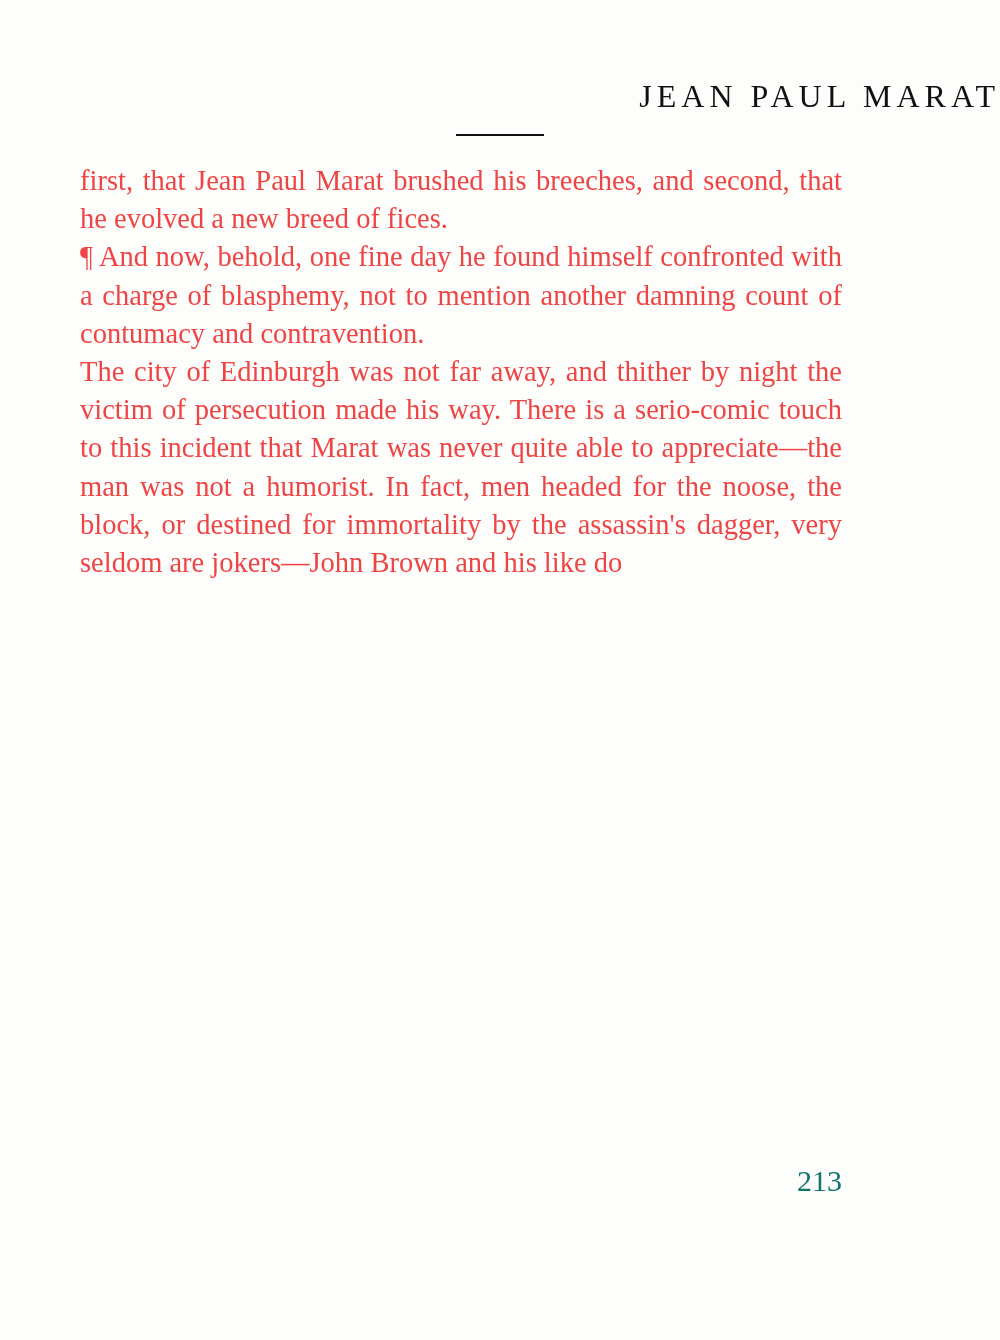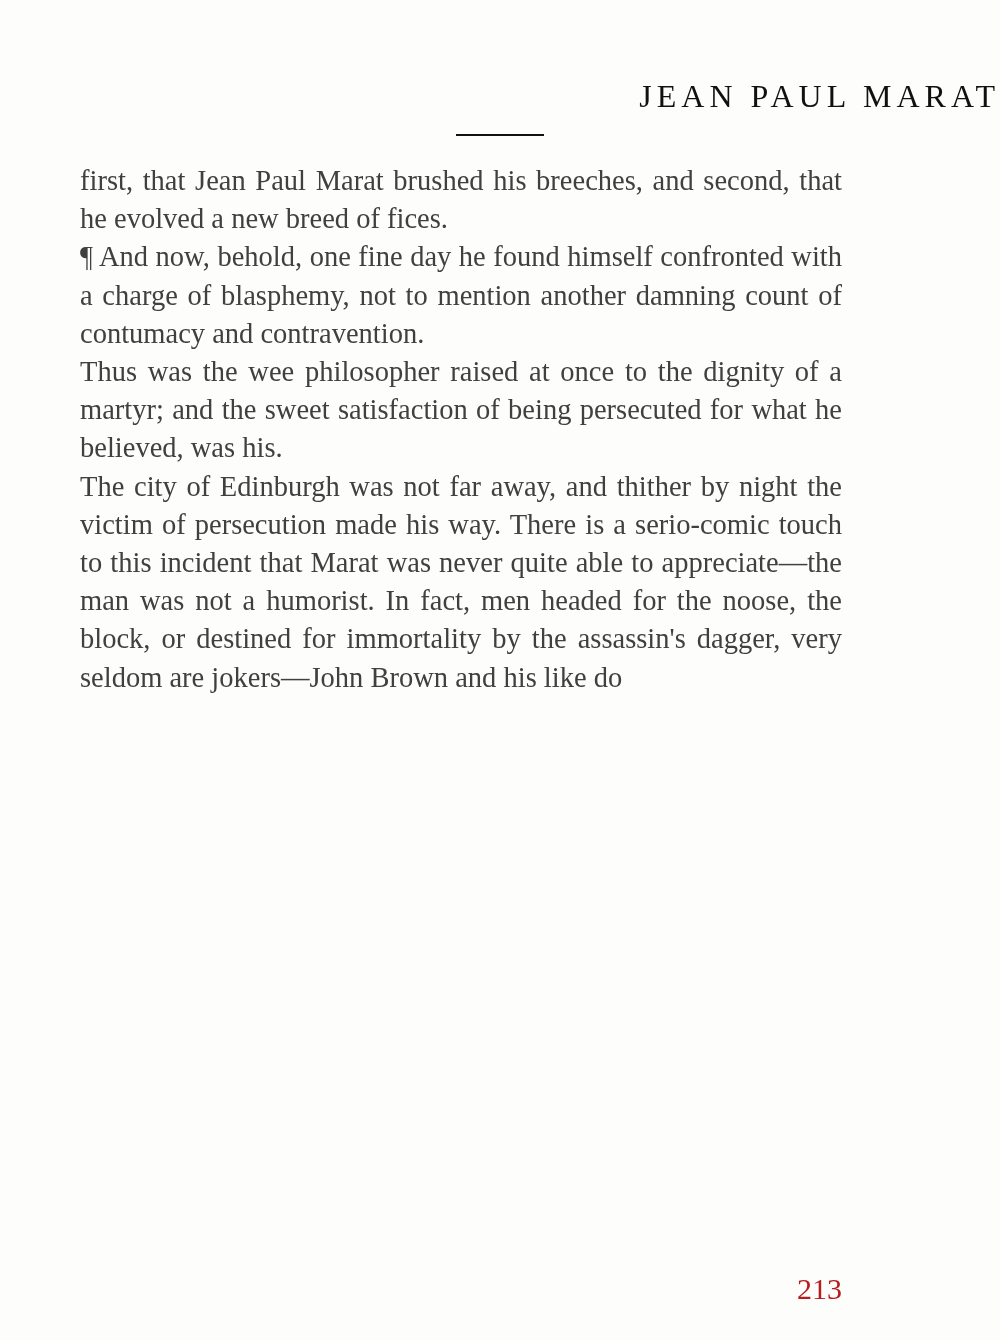--- a/index.html
+++ b/index.html
@@ -44,41 +44,41 @@
     height: 2px;
     background: #111;
   }
   .body-text {
     position: absolute;
     left: 80px;
     top: 162px;
     width: 762px;
     font-size: 28.5px;
     line-height: 38.2px;
-    color: #404040;
+    color: #ef4444;
     font-family: "Liberation Serif", serif;
   }
   .para {
     margin: 0;
     text-align: justify;
     text-justify: inter-word;
   }
   
   .para { text-align-last: left; }
   .ornament {
     font-size: 22px;
     letter-spacing: 6px;
     vertical-align: 2px;
   }
   .folio {
     position: absolute;
     right: 158px;
-    top: 1272px;
+    top: 1164px;
     font-size: 30px;
-    color: #b91c1c;
+    color: #0f766e;
     font-family: "Liberation Serif", serif;
   }
 </style>
 </head>
 <body>
 
 <div class="page">
 
   <div class="running-head">JEAN PAUL MARAT</div>
 
@@ -86,21 +86,20 @@
 
   <div class="body-text">
 
     <p class="para">first, that Jean Paul Marat brushed his breeches, and second, that he evolved a new breed of fices.</p>
 
 
 
     <p class="para">¶ And now, behold, one fine day he found himself confronted with a charge of blasphemy, not to mention another damning count of contumacy and contravention.</p>
 
 
-    <p class="para">Thus was the wee philosopher raised at once to the dignity of a martyr; and the sweet satisfaction of being persecuted for what he believed, was his.</p>
 
     <p class="para">The city of Edinburgh was not far away, and thither by night the victim of persecution made his way. There is a serio-comic touch to this incident that Marat was never quite able to appreciate—the man was not a humorist. In fact, men headed for the noose, the block, or destined for immortality by the assassin's dagger, very seldom are jokers—John Brown and his like do</p>
 
   </div>
 
   <div class="folio">213</div>
 
 </div>
 
 </body></html>

